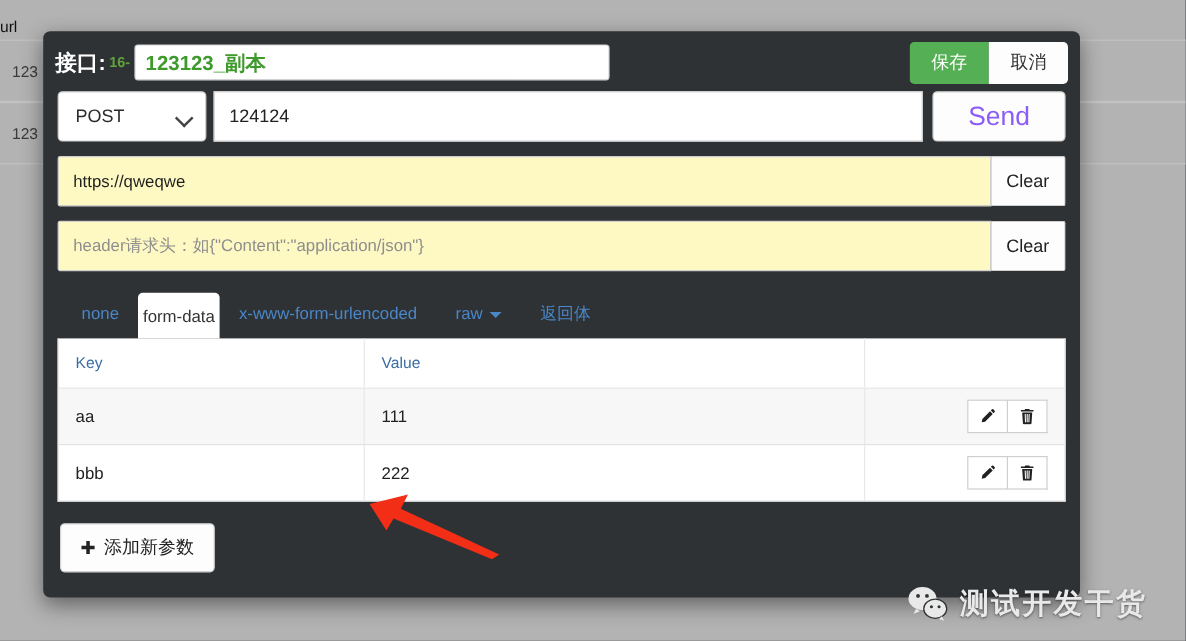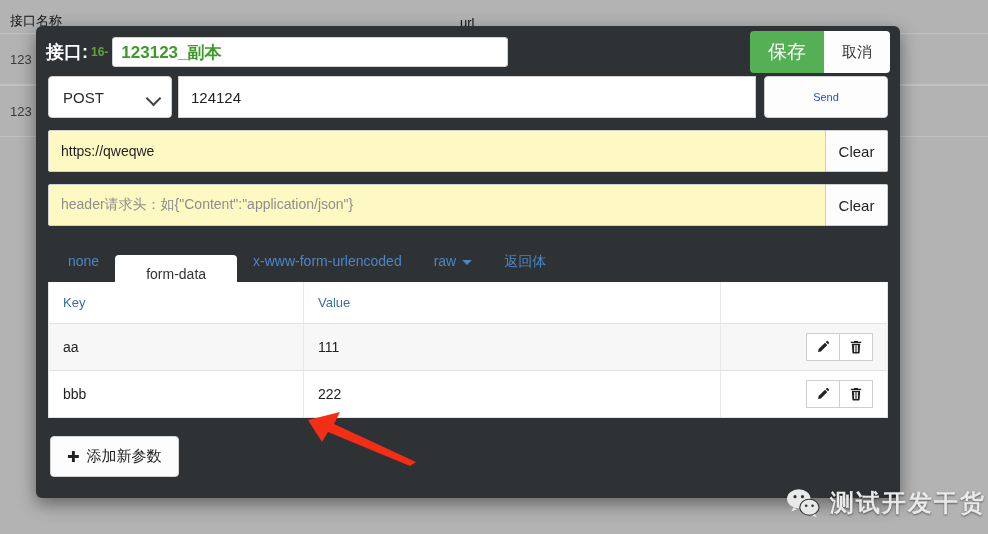--- a/index.html
+++ b/index.html
@@ -38,60 +38,60 @@
   }
   .mh-label{color:#fff;font-size:18px;font-weight:bold;white-space:nowrap;}
   .mh-num{color:#62a33c;font-size:12px;font-weight:bold;margin:0 4px 0 3px;white-space:nowrap;}
   .mh-input{
     flex:0 0 auto;width:396px;height:30px;background:#fff;border:1px solid #d2d2d2;border-radius:3px;
     display:flex;align-items:center;padding:0 8px;box-sizing:border-box;
     color:#3f9a2c;font-size:17px;font-weight:bold;
   }
   .mh-spacer{flex:1 1 auto;}
   .btn-group{display:flex;border-radius:4px;overflow:hidden;}
-  .btn-save{background:#55b055;color:#fff;font-size:19px;padding:8px 18px;border:none;font-family:inherit;}
+  .btn-save{background:#55b055;color:#fff;font-size:15px;padding:8px 18px;border:none;font-family:inherit;}
   .btn-cancel{background:#fdfdfd;color:#333;font-size:15px;padding:8px 18px;border:none;font-family:inherit;}
 
   .modal-body{padding:6px 12px 0 12px;}
 
   .row{display:flex;margin-bottom:12px;}
 
   .sel-wrap{
     position:relative;width:124px;height:42px;background:#fff;border:1px solid #cfcfcf;border-radius:4px;
     display:flex;align-items:center;box-sizing:border-box;
   }
   .sel-wrap .sel-val{font-size:15px;color:#2b2b2b;padding-left:14px;}
   .chev{position:absolute;right:12px;top:16px;width:9px;height:9px;border-right:2px solid #444;border-bottom:2px solid #444;transform:rotate(45deg);}
   .url-input{
     flex:1 1 auto;height:42px;background:#fff;border:1px solid #cfcfcf;border-left:none;border-radius:0 0 0 0;
     display:flex;align-items:center;padding-left:12px;box-sizing:border-box;font-size:15px;color:#222;
     margin-left:6px;border-left:1px solid #cfcfcf;
   }
   .send-btn{
-    width:124px;height:42px;margin-left:8px;background:#fdfdfd;border:1px solid #cfcfcf;border-radius:4px;
-    font-size:11px;color:#1d4ed8;font-family:inherit;
+    width:111px;height:42px;margin-left:8px;background:#fdfdfd;border:1px solid #cfcfcf;border-radius:4px;
+    font-size:22px;color:#8b5cf6;font-family:inherit;
   }
 
   .line-input{
     flex:1 1 auto;height:42px;background:#fef9c3;border:1px solid #cfcfcf;border-radius:2px 0 0 2px;
     display:flex;align-items:center;padding-left:12px;box-sizing:border-box;font-size:14px;color:#1f1f1f;
   }
   .line-input.ph{color:#8e8e8e;}
   .clear-btn{
     width:62px;height:42px;background:#fdfdfd;border:1px solid #cfcfcf;border-left:none;border-radius:0 2px 2px 0;
     font-size:15px;color:#222;font-family:inherit;
   }
 
   
   .tabs{display:flex;align-items:flex-start;padding-left:4px;margin-top:18px;height:38px;}
   .tab{
     font-size:14px;color:#4a86c8;padding:9px 16px;cursor:default;white-space:nowrap;
   }
   .tab.active{
-    background:#fff;color:#333;border-radius:4px 4px 0 0;padding:11px 31px;font-size:14px;margin-top:11px;
+    background:#fff;color:#333;border-radius:4px 4px 0 0;padding:11px 4px;font-size:14px;
   }
   .tab .caret{display:inline-block;margin-left:6px;border-left:5px solid transparent;border-right:5px solid transparent;border-top:5px solid #4a86c8;vertical-align:middle;}
 
   
   .tbl{background:#fff;border:1px solid #e3e3e3;border-top:none;}
   .tr{display:flex;border-bottom:1px solid #e3e3e3;}
   .tr:last-child{border-bottom:none;}
   .th{font-size:13px;color:#3a6ea5;padding:13px 14px;}
   .td{font-size:14px;color:#222;padding:15px 14px;}
   .col-key{width:255px;border-right:1px solid #e8e8e8;box-sizing:border-box;}
@@ -111,33 +111,32 @@
     background:#fdfdfd;border:1px solid #d3d3d3;border-radius:4px;
     font-size:15px;color:#222;padding:10px 16px;font-family:inherit;display:inline-flex;align-items:center;gap:7px;
   }
   .plus{font-size:15px;font-weight:bold;}
 
   
   .arrow{position:absolute;left:300px;top:404px;width:120px;height:62px;pointer-events:none;}
 
   
   .wm{
-    position:absolute;right:2px;bottom:14px;display:flex;align-items:center;gap:10px;
+    position:absolute;right:32px;bottom:14px;display:flex;align-items:center;gap:10px;
     color:#e9e9e9;font-size:24px;font-weight:bold;letter-spacing:2px;text-shadow:0 1px 2px rgba(0,0,0,.5);
   }
   .wm svg{width:34px;height:34px;}
 </style>
 </head>
 <body>
 
 <div class="page">
 
   <div class="bg-table">
     <div class="bg-head">
-      <div class="c1">接口名称</div>
       <div class="c2">url</div>
     </div>
 
     <div class="bg-row">
       <div class="c1">123</div>
       <div class="c2"></div>
       <div class="c3">
         <span>式</span>
         <button class="bg-del">删除</button>
       </div>

